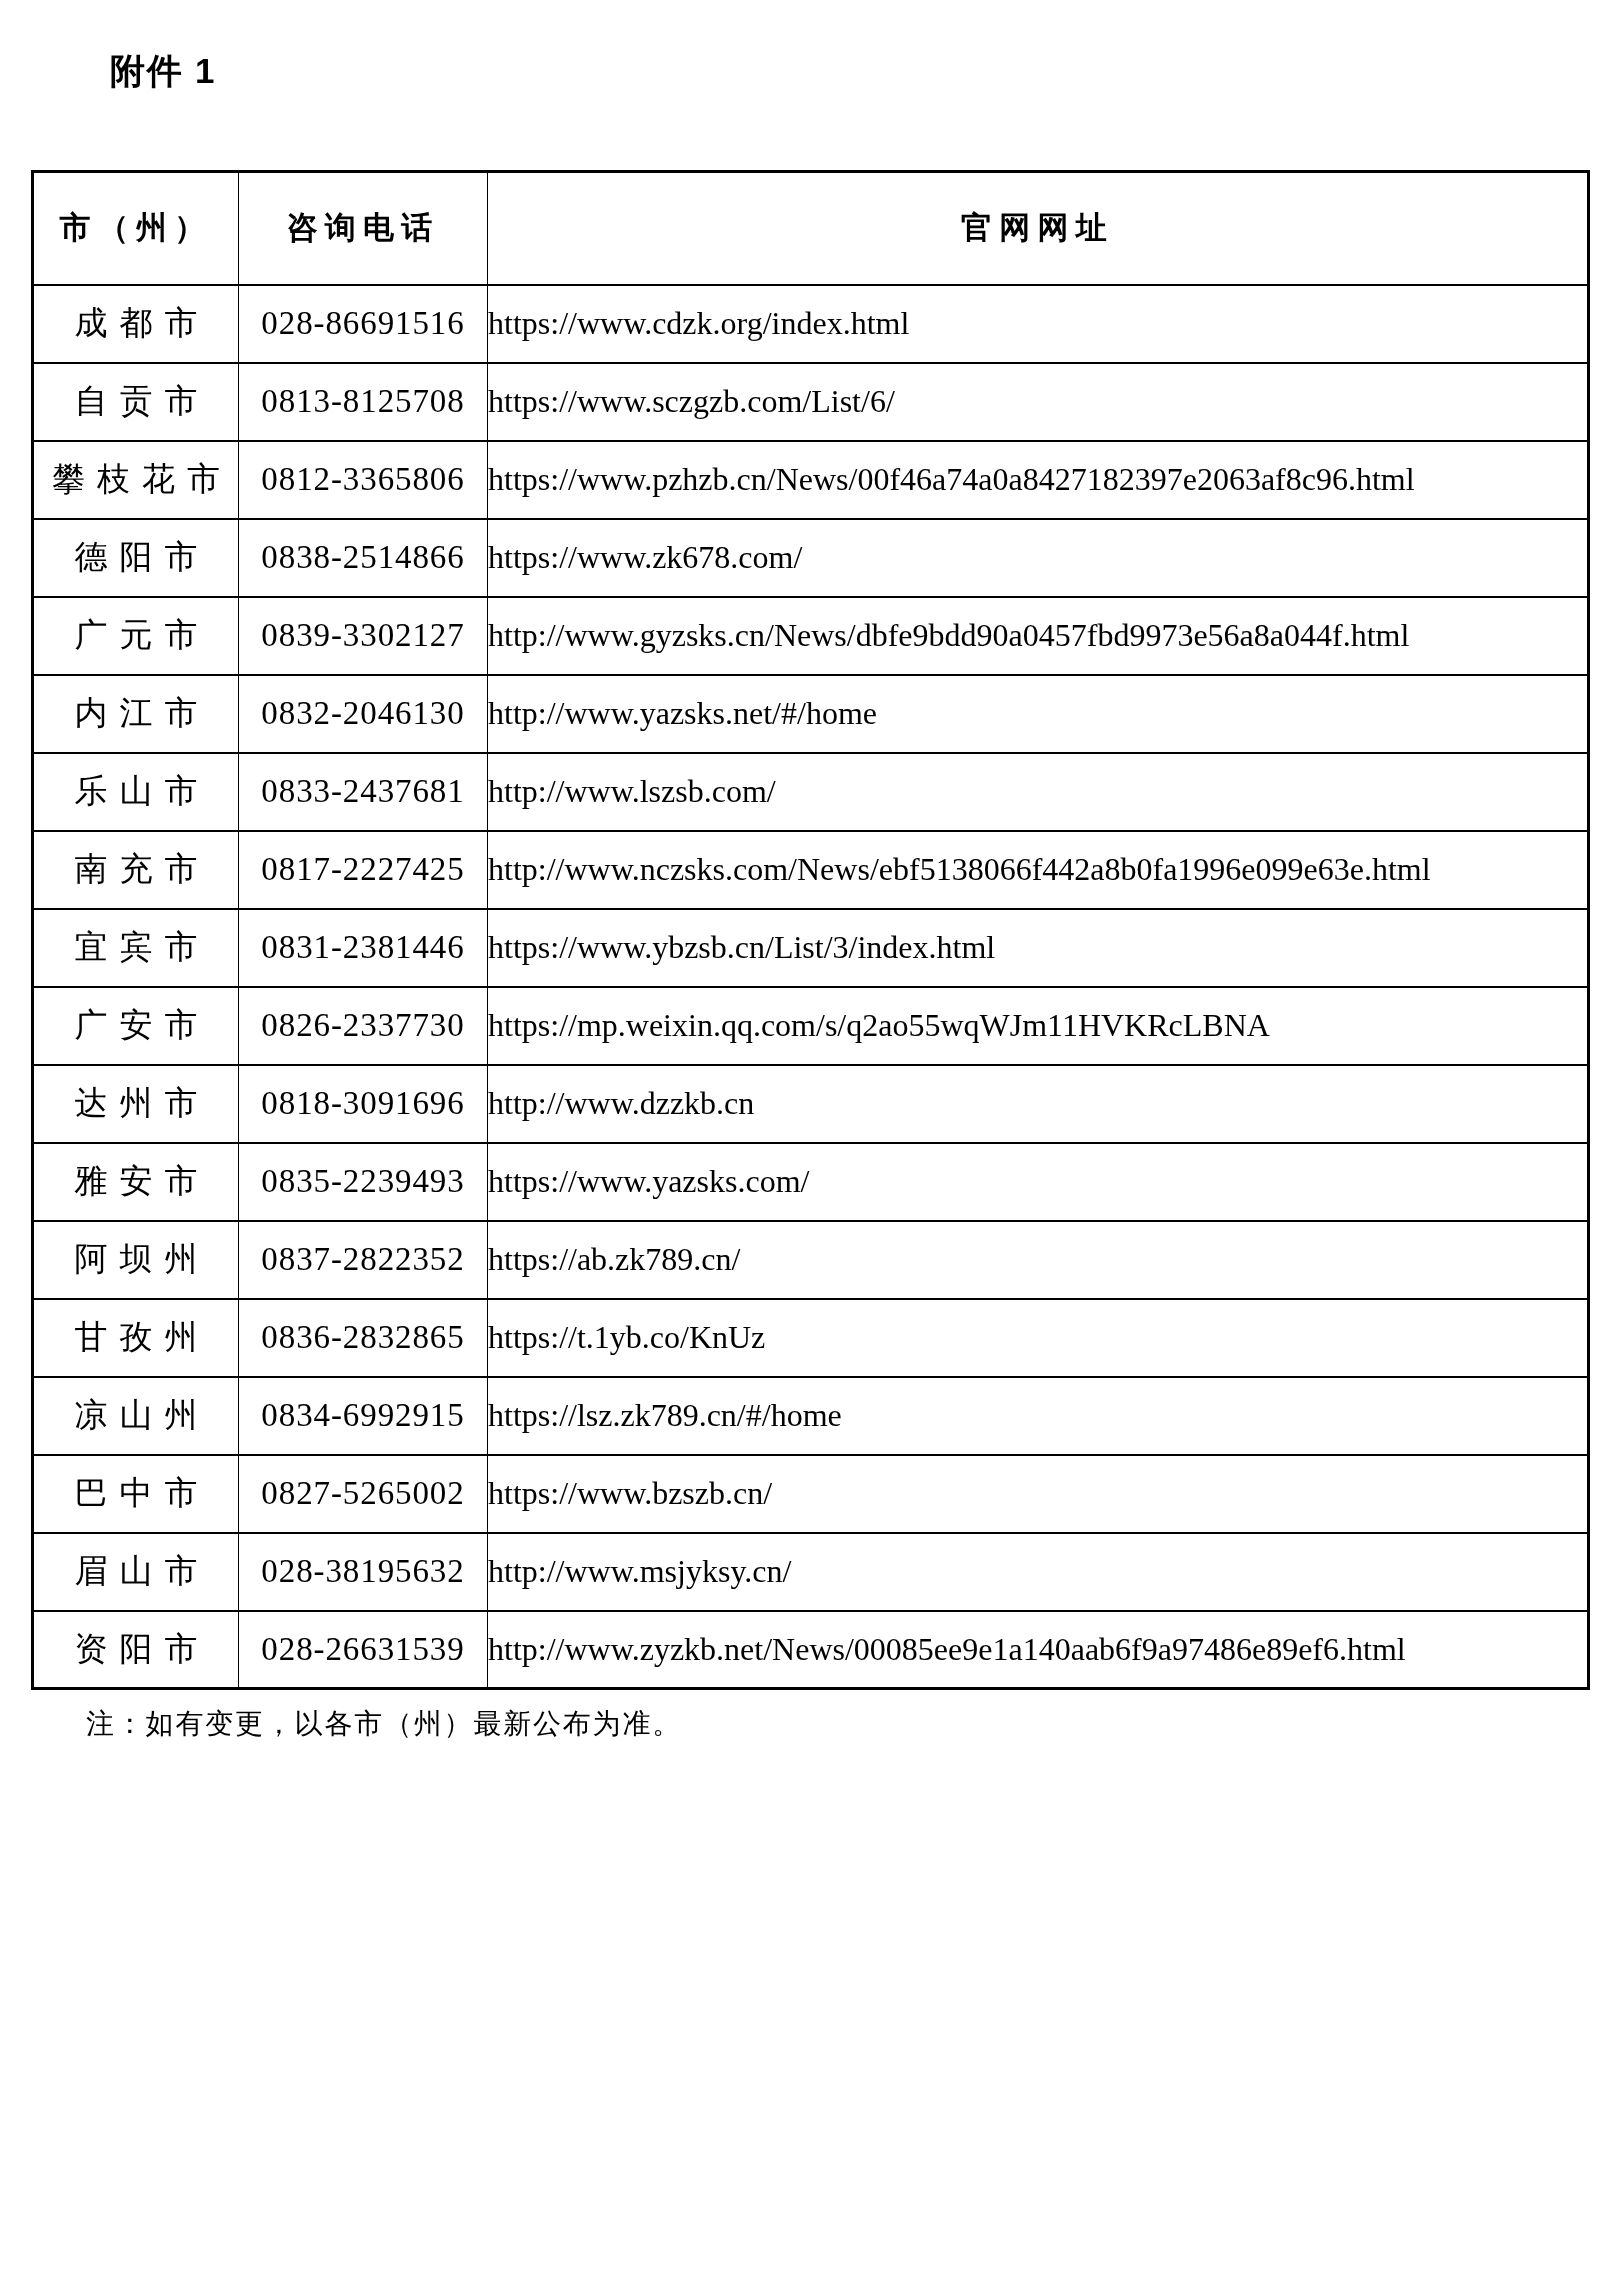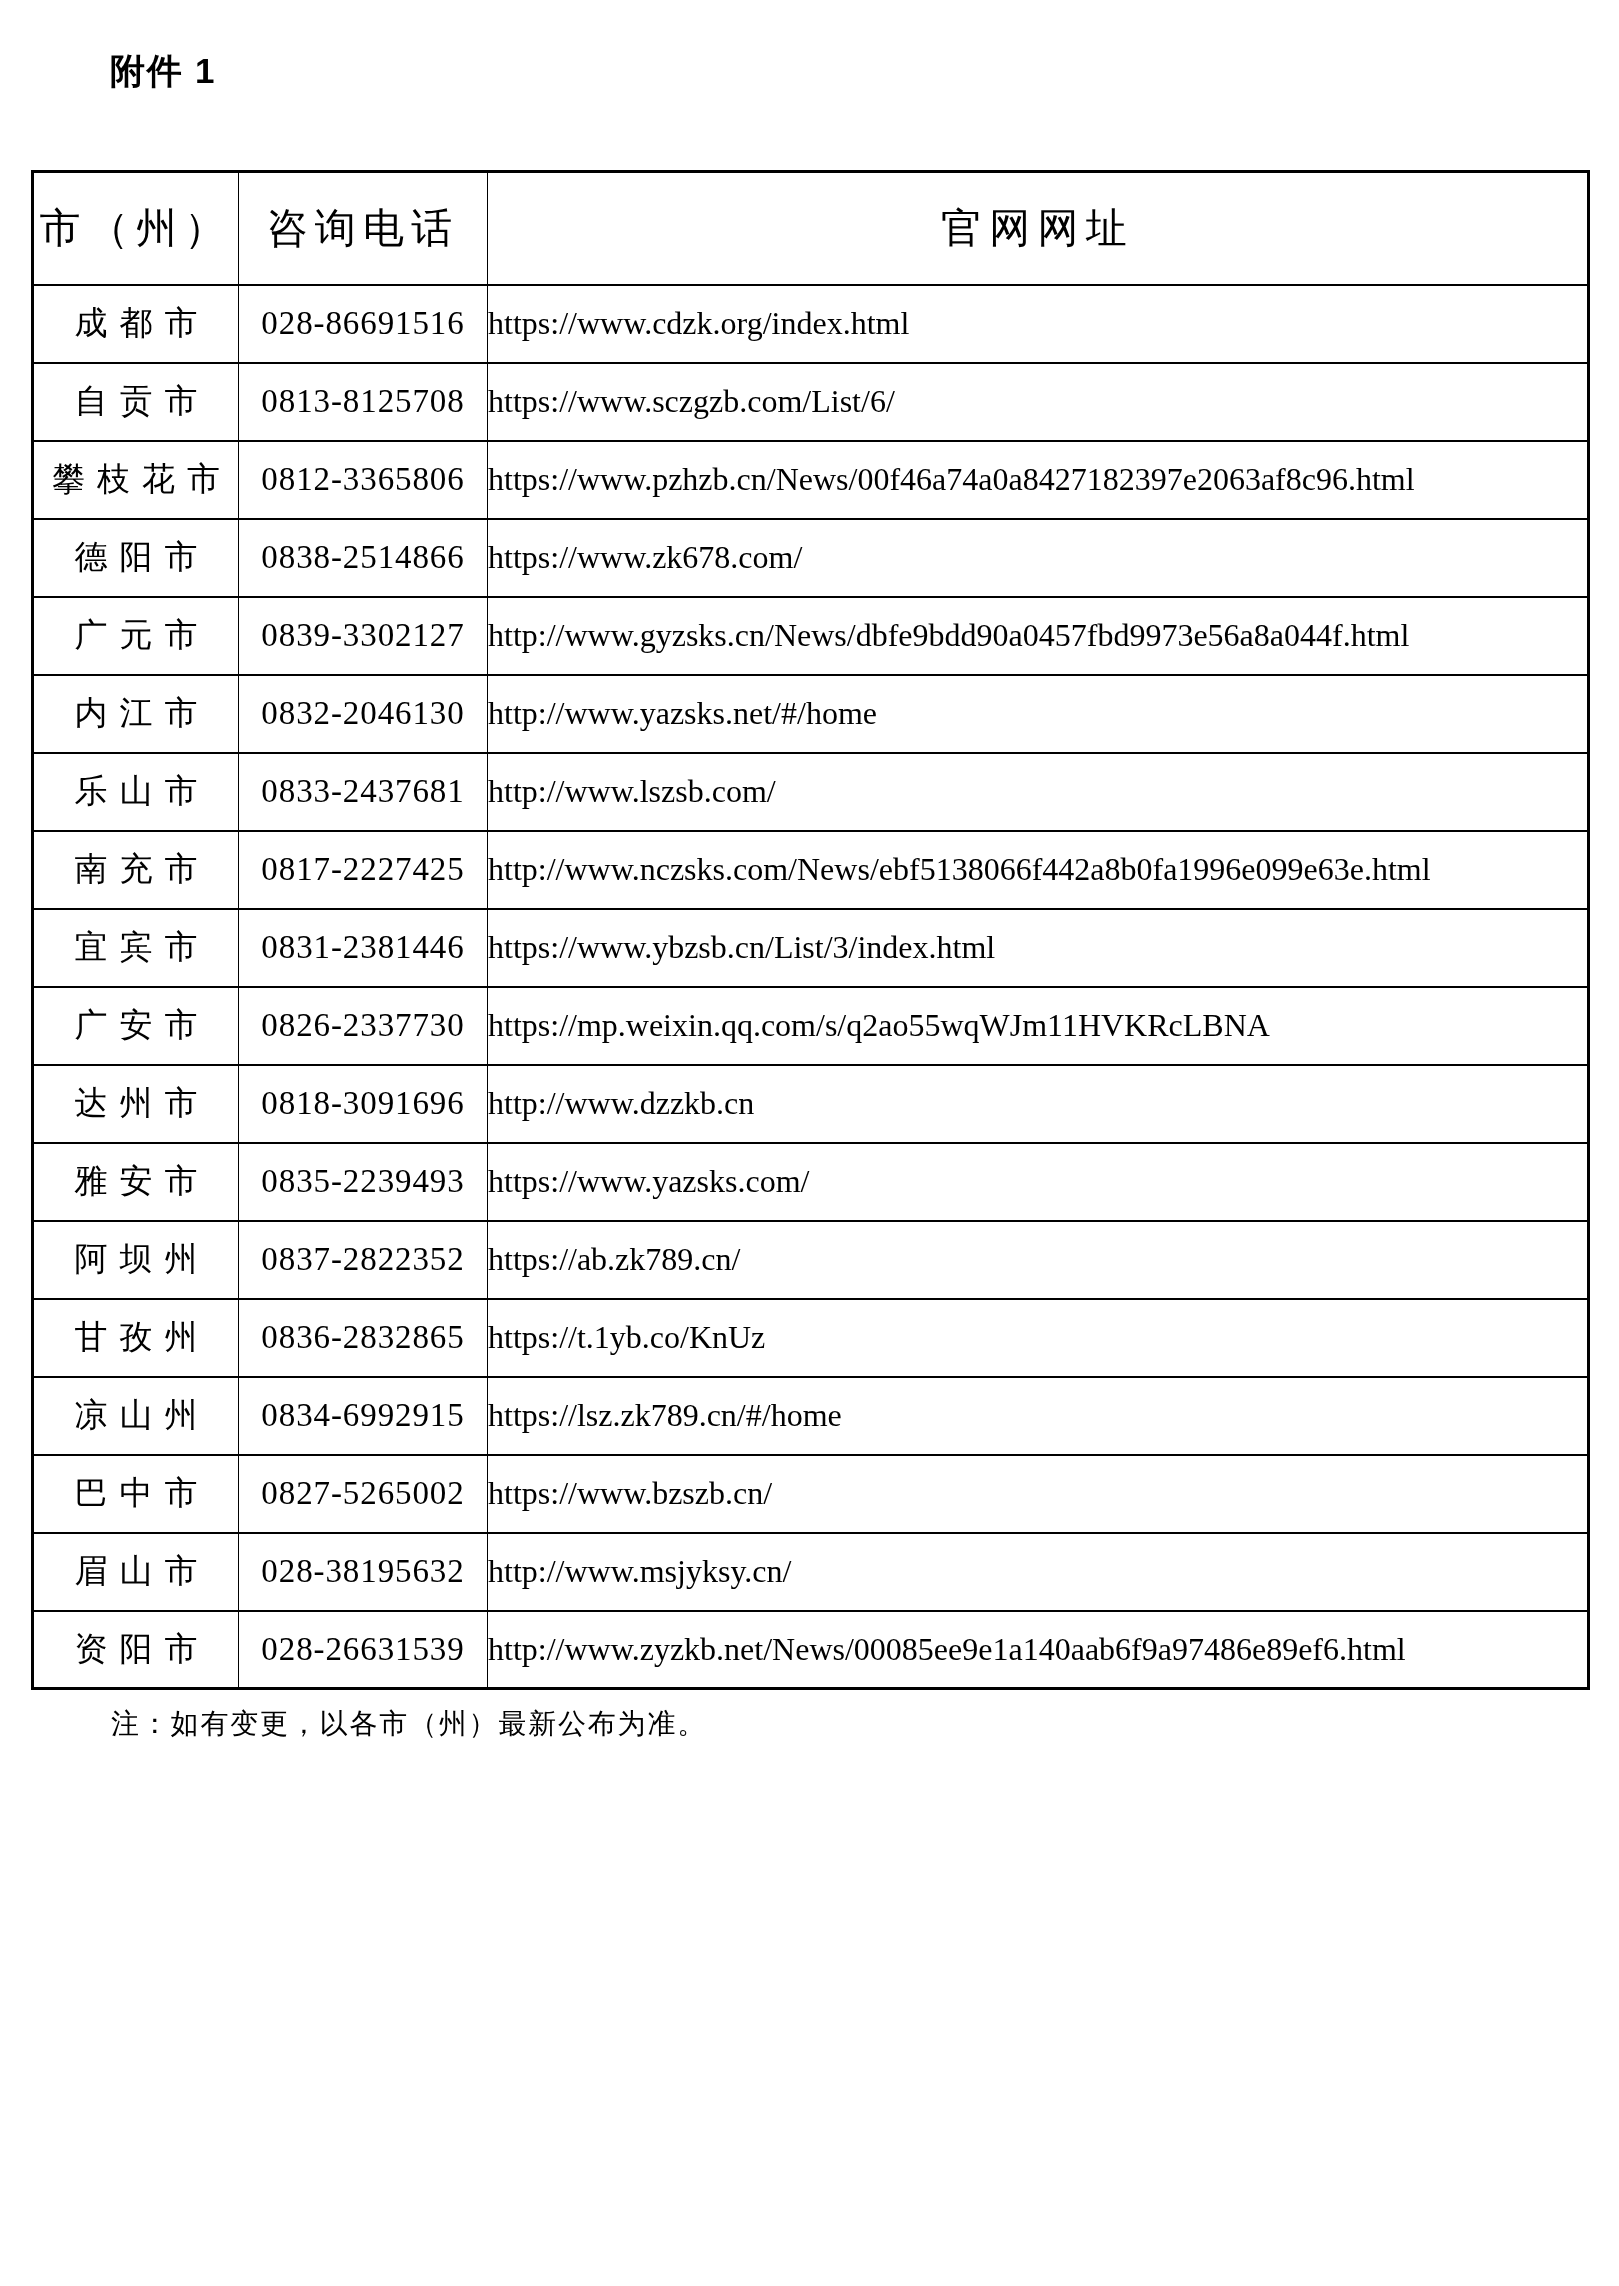--- a/index.html
+++ b/index.html
@@ -51,22 +51,22 @@
   table.info-table td {
     border: 1.8px solid #000000;
     padding: 0;
     vertical-align: middle;
     overflow: hidden;
   }
   table.info-table tr { border-top: 2.7px solid #000000; }
   table.info-table thead tr { height: 113px; }
   table.info-table tbody tr { height: 78px; margin-top: 32px; }
   th {
-    font-weight: normal;
-    font-size: 41px;
+    font-weight: bold;
+    font-size: 31px;
     text-align: center;
     letter-spacing: 7.3px;
   }
   td.city-cell {
     text-align: center;
     font-size: 33px;
     letter-spacing: 12px;
     text-indent: 12px; 
   }
   td.phone-cell {
@@ -74,21 +74,21 @@
     font-size: 33px;
     letter-spacing: 0.9px;
   }
   td.url-cell {
     text-align: left;
     font-size: 32px;
     padding-left: 12.8px;
     white-space: nowrap;
   }
   .note {
-    margin-left: 111px;
+    margin-left: 86px;
     margin-top: 14.6px;
     font-size: 28px;
     letter-spacing: 1.8px;
   }
 </style>
 </head>
 <body>
 
 <div class="page">
 

